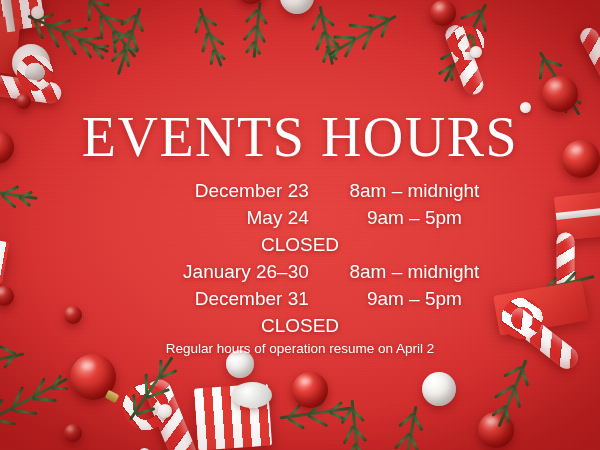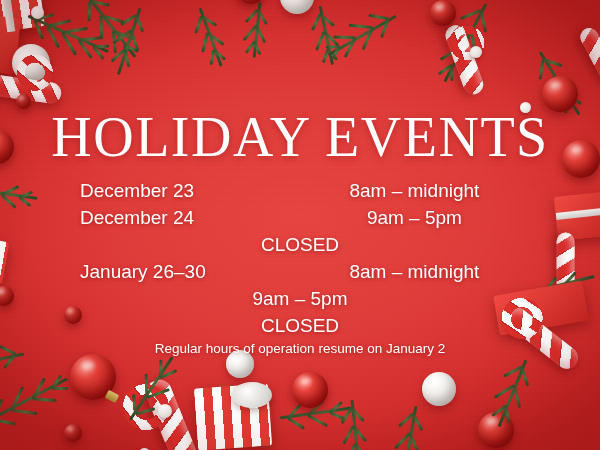--- a/index.html
+++ b/index.html
@@ -152,21 +152,21 @@
   }
   .row{
     display:flex;align-items:baseline;
     height:27px;
   }
   .col-date,.col-time{
     font-size:19px;color:#fff;
     text-shadow:0 1px 4px rgba(120,5,5,.55);
     white-space:nowrap;
   }
-  .col-date{flex:0 0 52%;text-align:left;}
+  .col-date{flex:0 0 52%;text-align:right;}
   .col-time{flex:1;text-align:center;}
 
   .footer{
     position:absolute;left:0;right:0;top:341px;text-align:center;
     font-size:13.5px;color:#fff;
     text-shadow:0 1px 4px rgba(120,5,5,.55);
   }
 </style>
 </head>
 <body>
@@ -437,42 +437,43 @@
       <i style="left:50px;top:50%;width:17px;transform:rotate(-32deg);"></i>
       <i style="left:50px;top:50%;width:17px;transform:rotate(32deg);"></i>
     </div>
   </div>
 
   <div class="vignette"></div>
 
   <div class="content">
 
 
-    <div class="title">HOLIDAY EVENTS</div>
+    <div class="title">EVENTS HOURS</div>
 
     <div class="hours">
       <div class="row">
         <span class="col-date">December 23</span>
         <span class="col-time">8am – midnight</span>
       </div>
       <div class="row">
-        <span class="col-date">December 24</span>
+        <span class="col-date">May 24</span>
         <span class="col-time">9am – 5pm</span>
       </div>
       <div class="row">
         <span class="col-time">CLOSED</span>
       </div>
       <div class="row">
         <span class="col-date">January 26–30</span>
         <span class="col-time">8am – midnight</span>
       </div>
       <div class="row">
+        <span class="col-date">December 31</span>
         <span class="col-time">9am – 5pm</span>
       </div>
       <div class="row">
         <span class="col-time">CLOSED</span>
       </div>
     </div>
 
-    <div class="footer">Regular hours of operation resume on January 2</div>
+    <div class="footer">Regular hours of operation resume on April 2</div>
 
   </div>
 </div>
 
 </body></html>

